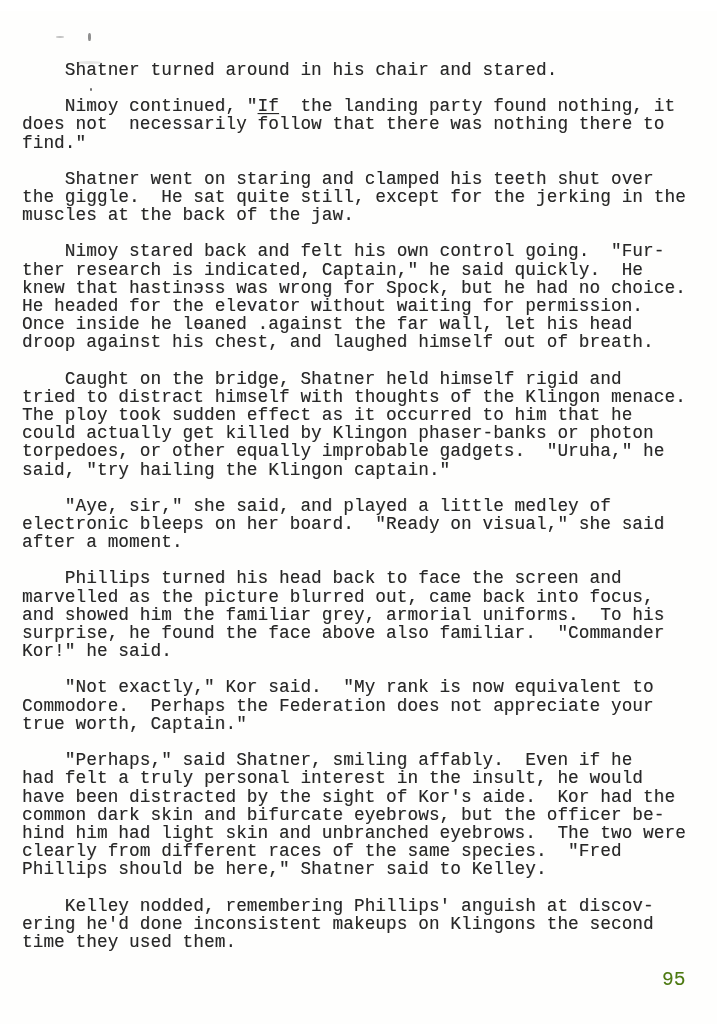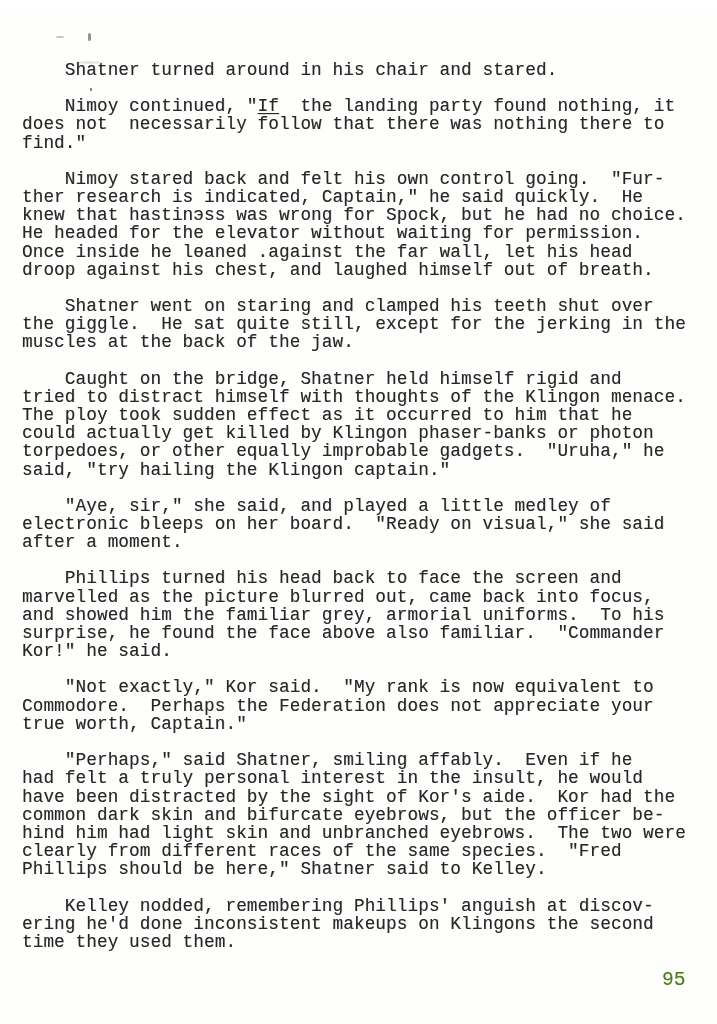--- a/index.html
+++ b/index.html
@@ -59,29 +59,29 @@
   <span class="speck speck-1"></span>
   <span class="speck speck-2"></span>
   <span class="speck speck-3"></span>
   <span class="speck speck-4"></span>
 
   <div class="text-block">
       <p class="para">    Shatner turned around in his chair and stared.</p>
       <p class="para">    Nimoy continued, "<u>If</u>  the landing party found nothing, it
 does not  necessarily follow that there was nothing there to
 find."</p>
+      <p class="para">    Shatner went on staring and clamped his teeth shut over
+the giggle.  He sat quite still, except for the jerking in the
+muscles at the back of the jaw.</p>
       <p class="para">    Nimoy stared back and felt his own control going.  "Fur-
 ther research is indicated, Captain," he said quickly.  He
 knew that hastinэss was wrong for Spock, but he had no choice.
 He headed for the elevator without waiting for permission.
 Once inside he lɵaned .against the far wall, let his head
 droop against his chest, and laughed himself out of breath.</p>
-      <p class="para">    Shatner went on staring and clamped his teeth shut over
-the giggle.  He sat quite still, except for the jerking in the
-muscles at the back of the jaw.</p>
       <p class="para">    Caught on the bridge, Shatner held himself rigid and
 tried to distract himself with thoughts of the Klingon menace.
 The ploy took sudden effect as it occurred to him that he
 could actually get killed by Klingon phaser-banks or photon
 torpedoes, or other equally improbable gadgets.  "Uruha," he
 said, "try hailing the Klingon captain."</p>
       <p class="para">    "Aye, sir," she said, and played a little medley of
 electronic bleeps on her board.  "Ready on visual," she said
 after a moment.</p>
       <p class="para">    Phillips turned his head back to face the screen and

